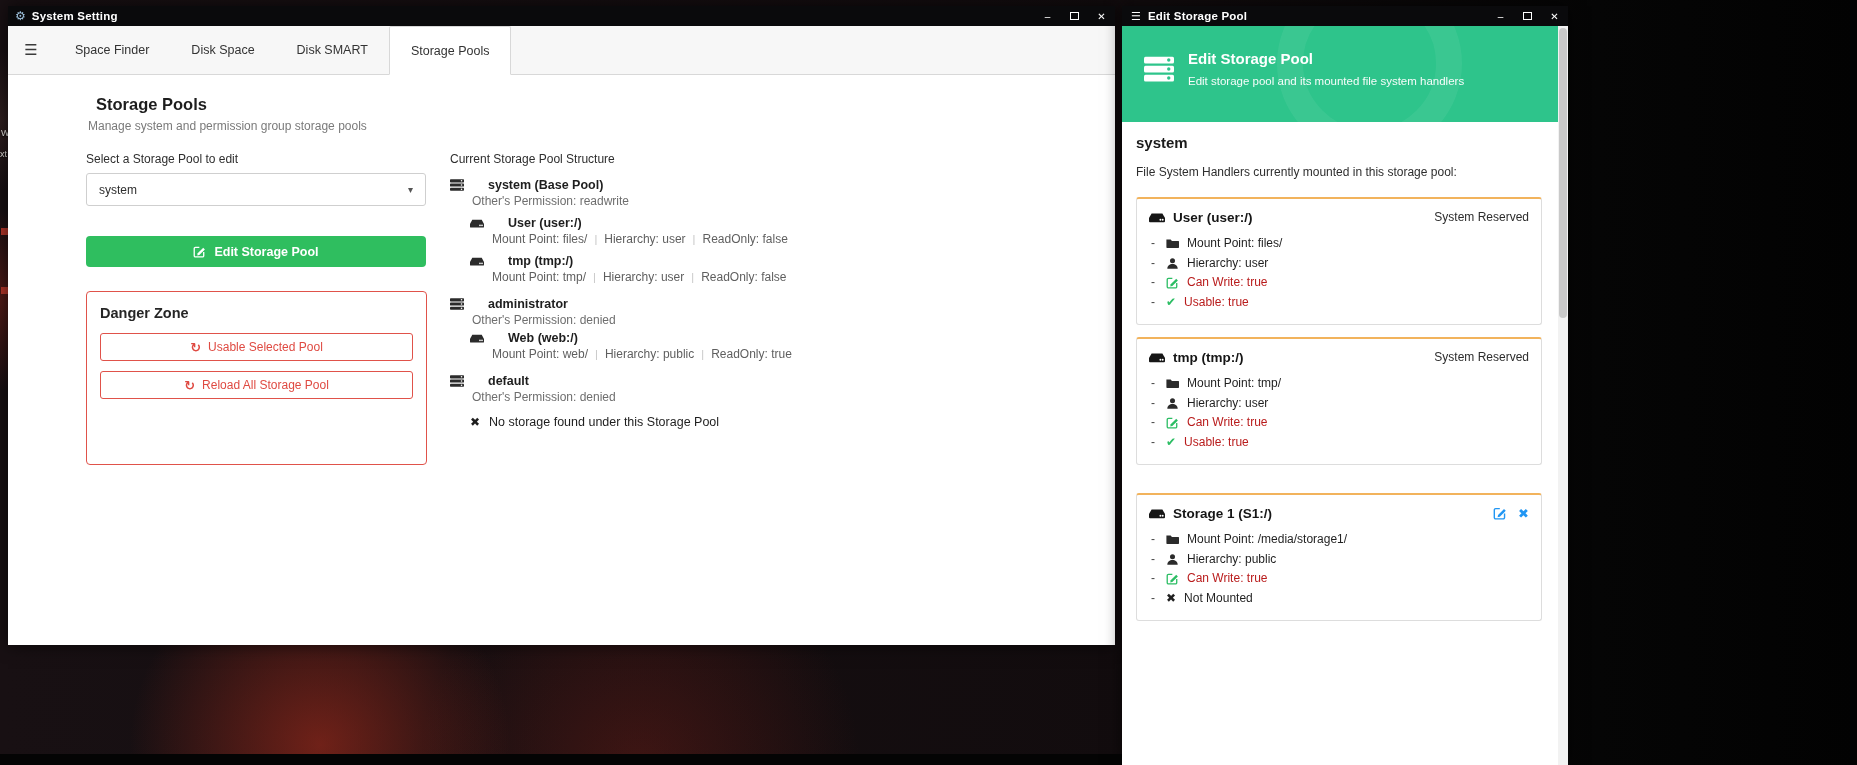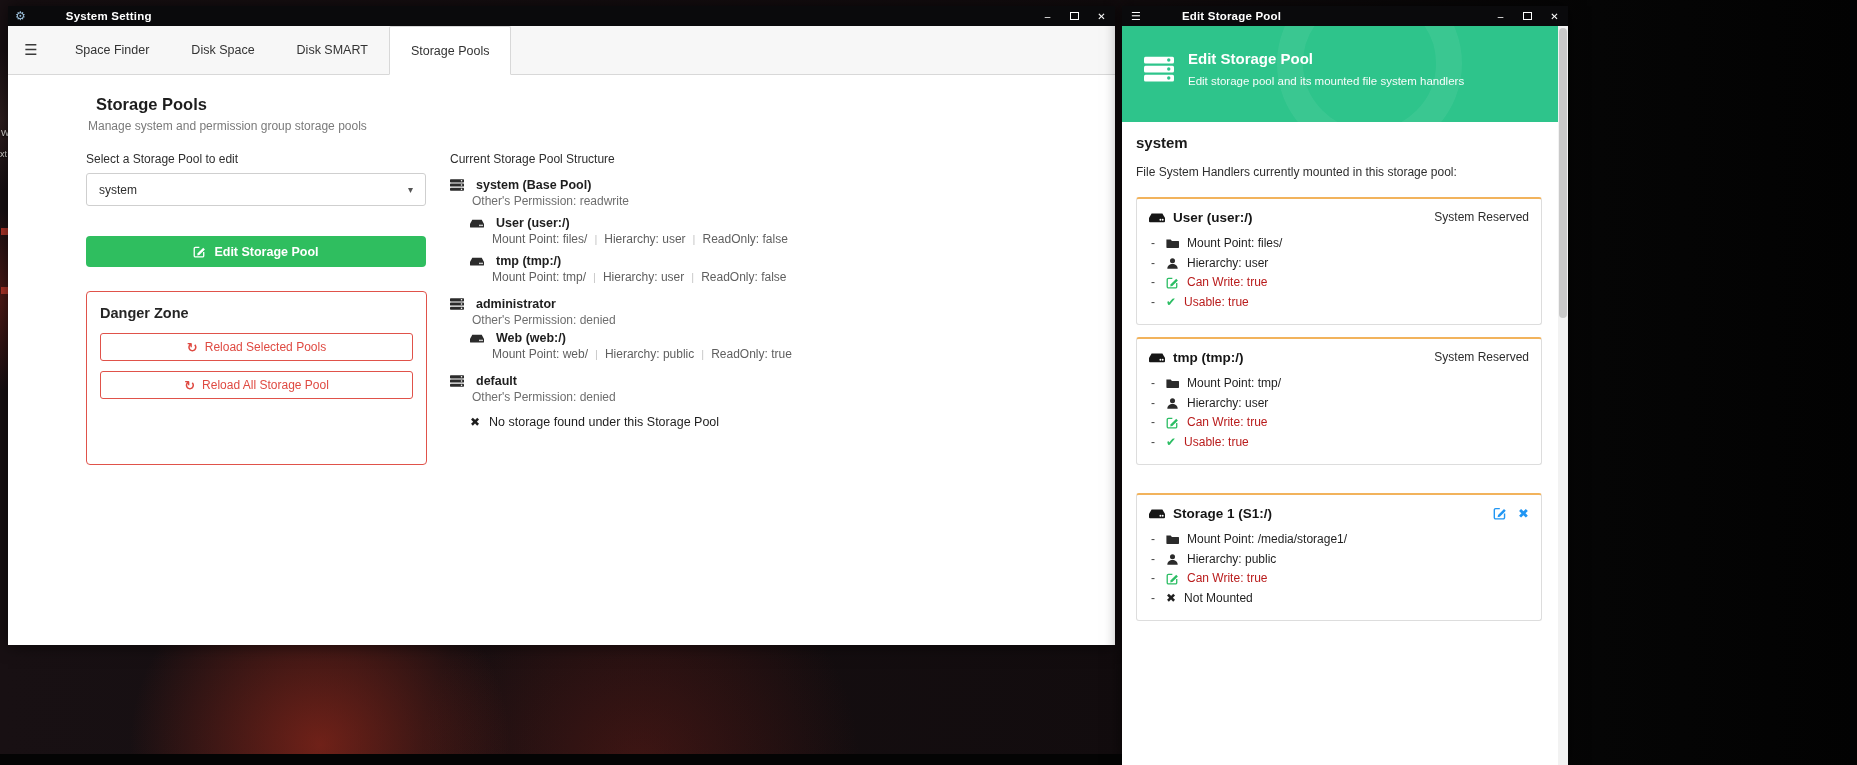--- a/index.html
+++ b/index.html
@@ -18,21 +18,21 @@
   .taskbar { position:absolute; left:0; bottom:0; width:1122px; height:11px; background:#040404; }
 
   .window { position:absolute; background:#fff; box-shadow:0 0 16px rgba(0,0,0,.65); }
   #main-window { left:8px; top:6px; width:1107px; height:639px; }
   #edit-window { left:1122px; top:6px; width:446px; height:759px; background:#fff; }
 
   .titlebar { position:absolute; left:0; top:0; right:0; height:20px; background:#0a0a0c;
               display:flex; align-items:center; color:#fff; z-index:5; }
   .app-icon { margin:0 6px 0 7px; font-size:12px; line-height:1; color:#9fc3de; }
   .tb-menu  { margin:0 7px 0 9px; font-size:11px; line-height:1; color:#fff; }
-  .tb-title { font-size:11.5px; font-weight:700; letter-spacing:.2px;margin-left:34px; }
+  .tb-title { font-size:11.5px; font-weight:700; letter-spacing:.2px; }
   .win-controls { margin-left:auto; display:flex; height:100%; }
   .win-btn { width:27px; display:flex; align-items:center; justify-content:center;
              font-size:10px; color:#fff; cursor:pointer; }
   .max-glyph { width:9px; height:8px; border:1px solid #fff; display:inline-block; }
 
   
   .tabstrip { position:absolute; left:0; top:20px; right:0; height:49px; background:#f7f7f7;
               border-bottom:1px solid #d8d8d8; display:flex; align-items:stretch; }
   .menu-btn { width:46px; display:flex; align-items:center; justify-content:center;
               font-size:15px; color:#3a3a3a; cursor:pointer; }
@@ -57,21 +57,21 @@
   .danger-text { margin-top:9px; font-size:12px; color:#3d3d3d; line-height:1.55; width:302px; }
   .danger-btn { width:313px; height:28px; border:1px solid #e0524a; border-radius:3px; background:#fff;
                 color:#df4a42; font-size:12px; display:flex; align-items:center; justify-content:center;
                 gap:7px; cursor:pointer; }
   .danger-btn.first { margin-top:12px; }
   .danger-btn + .danger-btn { margin-top:10px; }
   .r-icon { font-size:13px; font-weight:700; line-height:1; }
 
   .structure-title { position:absolute; left:442px; top:146px; font-size:12px; color:#2e2e2e; }
   .tree { position:absolute; left:442px; top:172px; }
-  .tree-head { display:flex; gap:12px; }
+  .tree-head { display:flex; gap:24px; }
   .tree-name { font-size:12.5px; font-weight:700; color:#1e1e1e; }
   .tree-sub { margin-left:22px; margin-top:2px; font-size:12px; color:#6e6e6e; }
   .pool-block { margin-bottom:13px; }
   .storage-block { margin-left:20px; margin-top:8px; }
   .detail { margin-left:22px; margin-top:2px; font-size:12px; color:#5f5f5f; display:flex; align-items:center; }
   .sep { color:#c6c6c6; margin:0 7px; font-size:11px; }
   .empty-row { margin-left:20px; margin-top:11px; display:flex; align-items:center; gap:9px;
                font-size:12.5px; color:#1e1e1e; }
   .empty-row .x { font-size:12px; font-weight:700; color:#1e1e1e; }
   .svgicon { display:inline-flex; line-height:0; }
@@ -158,21 +158,21 @@
           <path d="M5.8 10.2 12.6 3.4l2 2L7.8 12.2l-2.6.6z" fill="#fff"></path>
         </svg>
     </span>
     <span>Edit Storage Pool</span>
   </div>
 
   <div class="danger-card">
     <div class="danger-title">Danger Zone</div>
     <div class="danger-btn first">
       <span class="r-icon">↻</span>
-      <span>Reload Selected Pools</span>
+      <span>Usable Selected Pool</span>
     </div>
     <div class="danger-btn">
       <span class="r-icon">↻</span>
       <span>Reload All Storage Pool</span>
     </div>
   </div>
 
   <div class="structure-title">Current Storage Pool Structure</div>
 
   <div class="tree">

